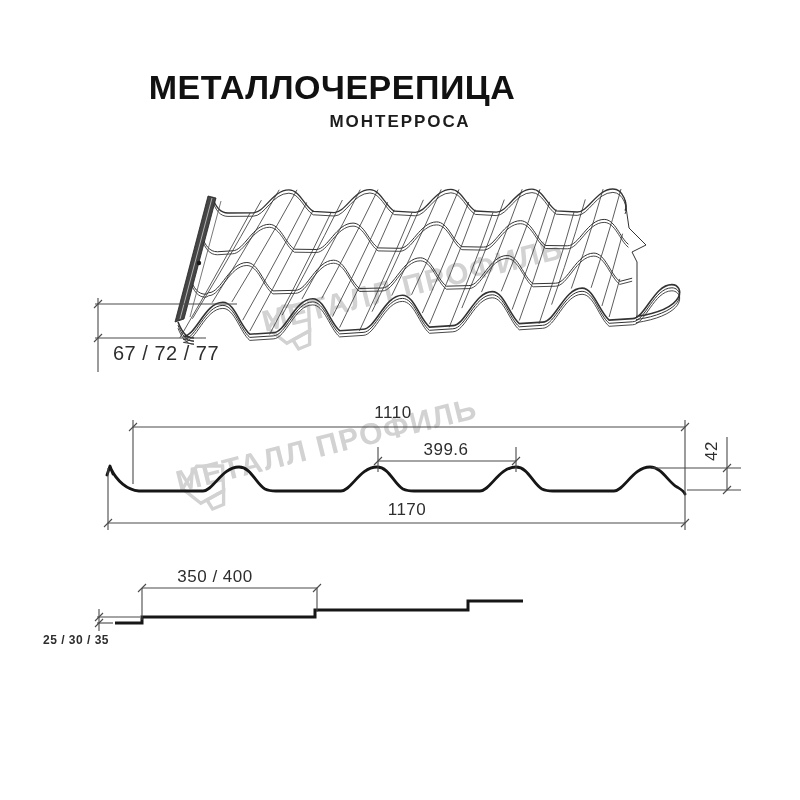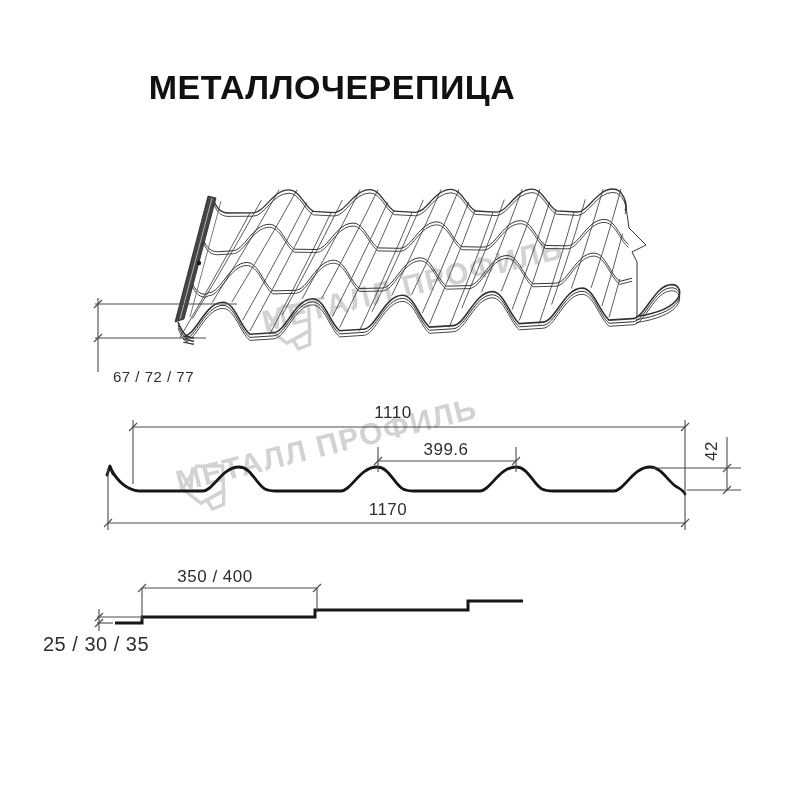--- a/index.html
+++ b/index.html
@@ -206,23 +206,24 @@
 
       <line x1="99" y1="609" x2="99" y2="631"></line>
       <line x1="97" y1="617" x2="140" y2="617"></line>
       <line x1="97" y1="623" x2="113" y2="623"></line>
       <line x1="95" y1="621" x2="103" y2="613"></line>
       <line x1="95" y1="627" x2="103" y2="619"></line>
     </g>
   </svg>
 
   <div class="title lbl">МЕТАЛЛОЧЕРЕПИЦА</div>
-
-  <div class="dim lbl" style="left:113px;top:368px;font-size:15px;">67 / 72 / 77</div>
+  <div class="subtitle lbl">МОНТЕРРОСА</div>
+
+  <div class="dim lbl" style="left:113px;top:342px;font-size:20px;">67 / 72 / 77</div>
 
   <div class="dim lbl center" style="left:393px;top:403px;">1110</div>
   <div class="dim lbl center" style="left:446px;top:440px;">399.6</div>
   <div class="dim lbl" style="left:696px;top:441px;width:32px;text-align:center;transform:rotate(-90deg);">42</div>
-  <div class="dim lbl center" style="left:388px;top:500px;">1170</div>
+  <div class="dim lbl center" style="left:407px;top:500px;">1170</div>
 
   <div class="dim lbl center" style="left:215px;top:567px;">350 / 400</div>
-  <div class="dim lbl" style="left:43px;top:633px;font-size:20px;">25 / 30 / 35</div>
+  <div class="dim lbl" style="left:43px;top:633px;font-size:12px;font-weight:bold;">25 / 30 / 35</div>
 </div>
 
 </body></html>

